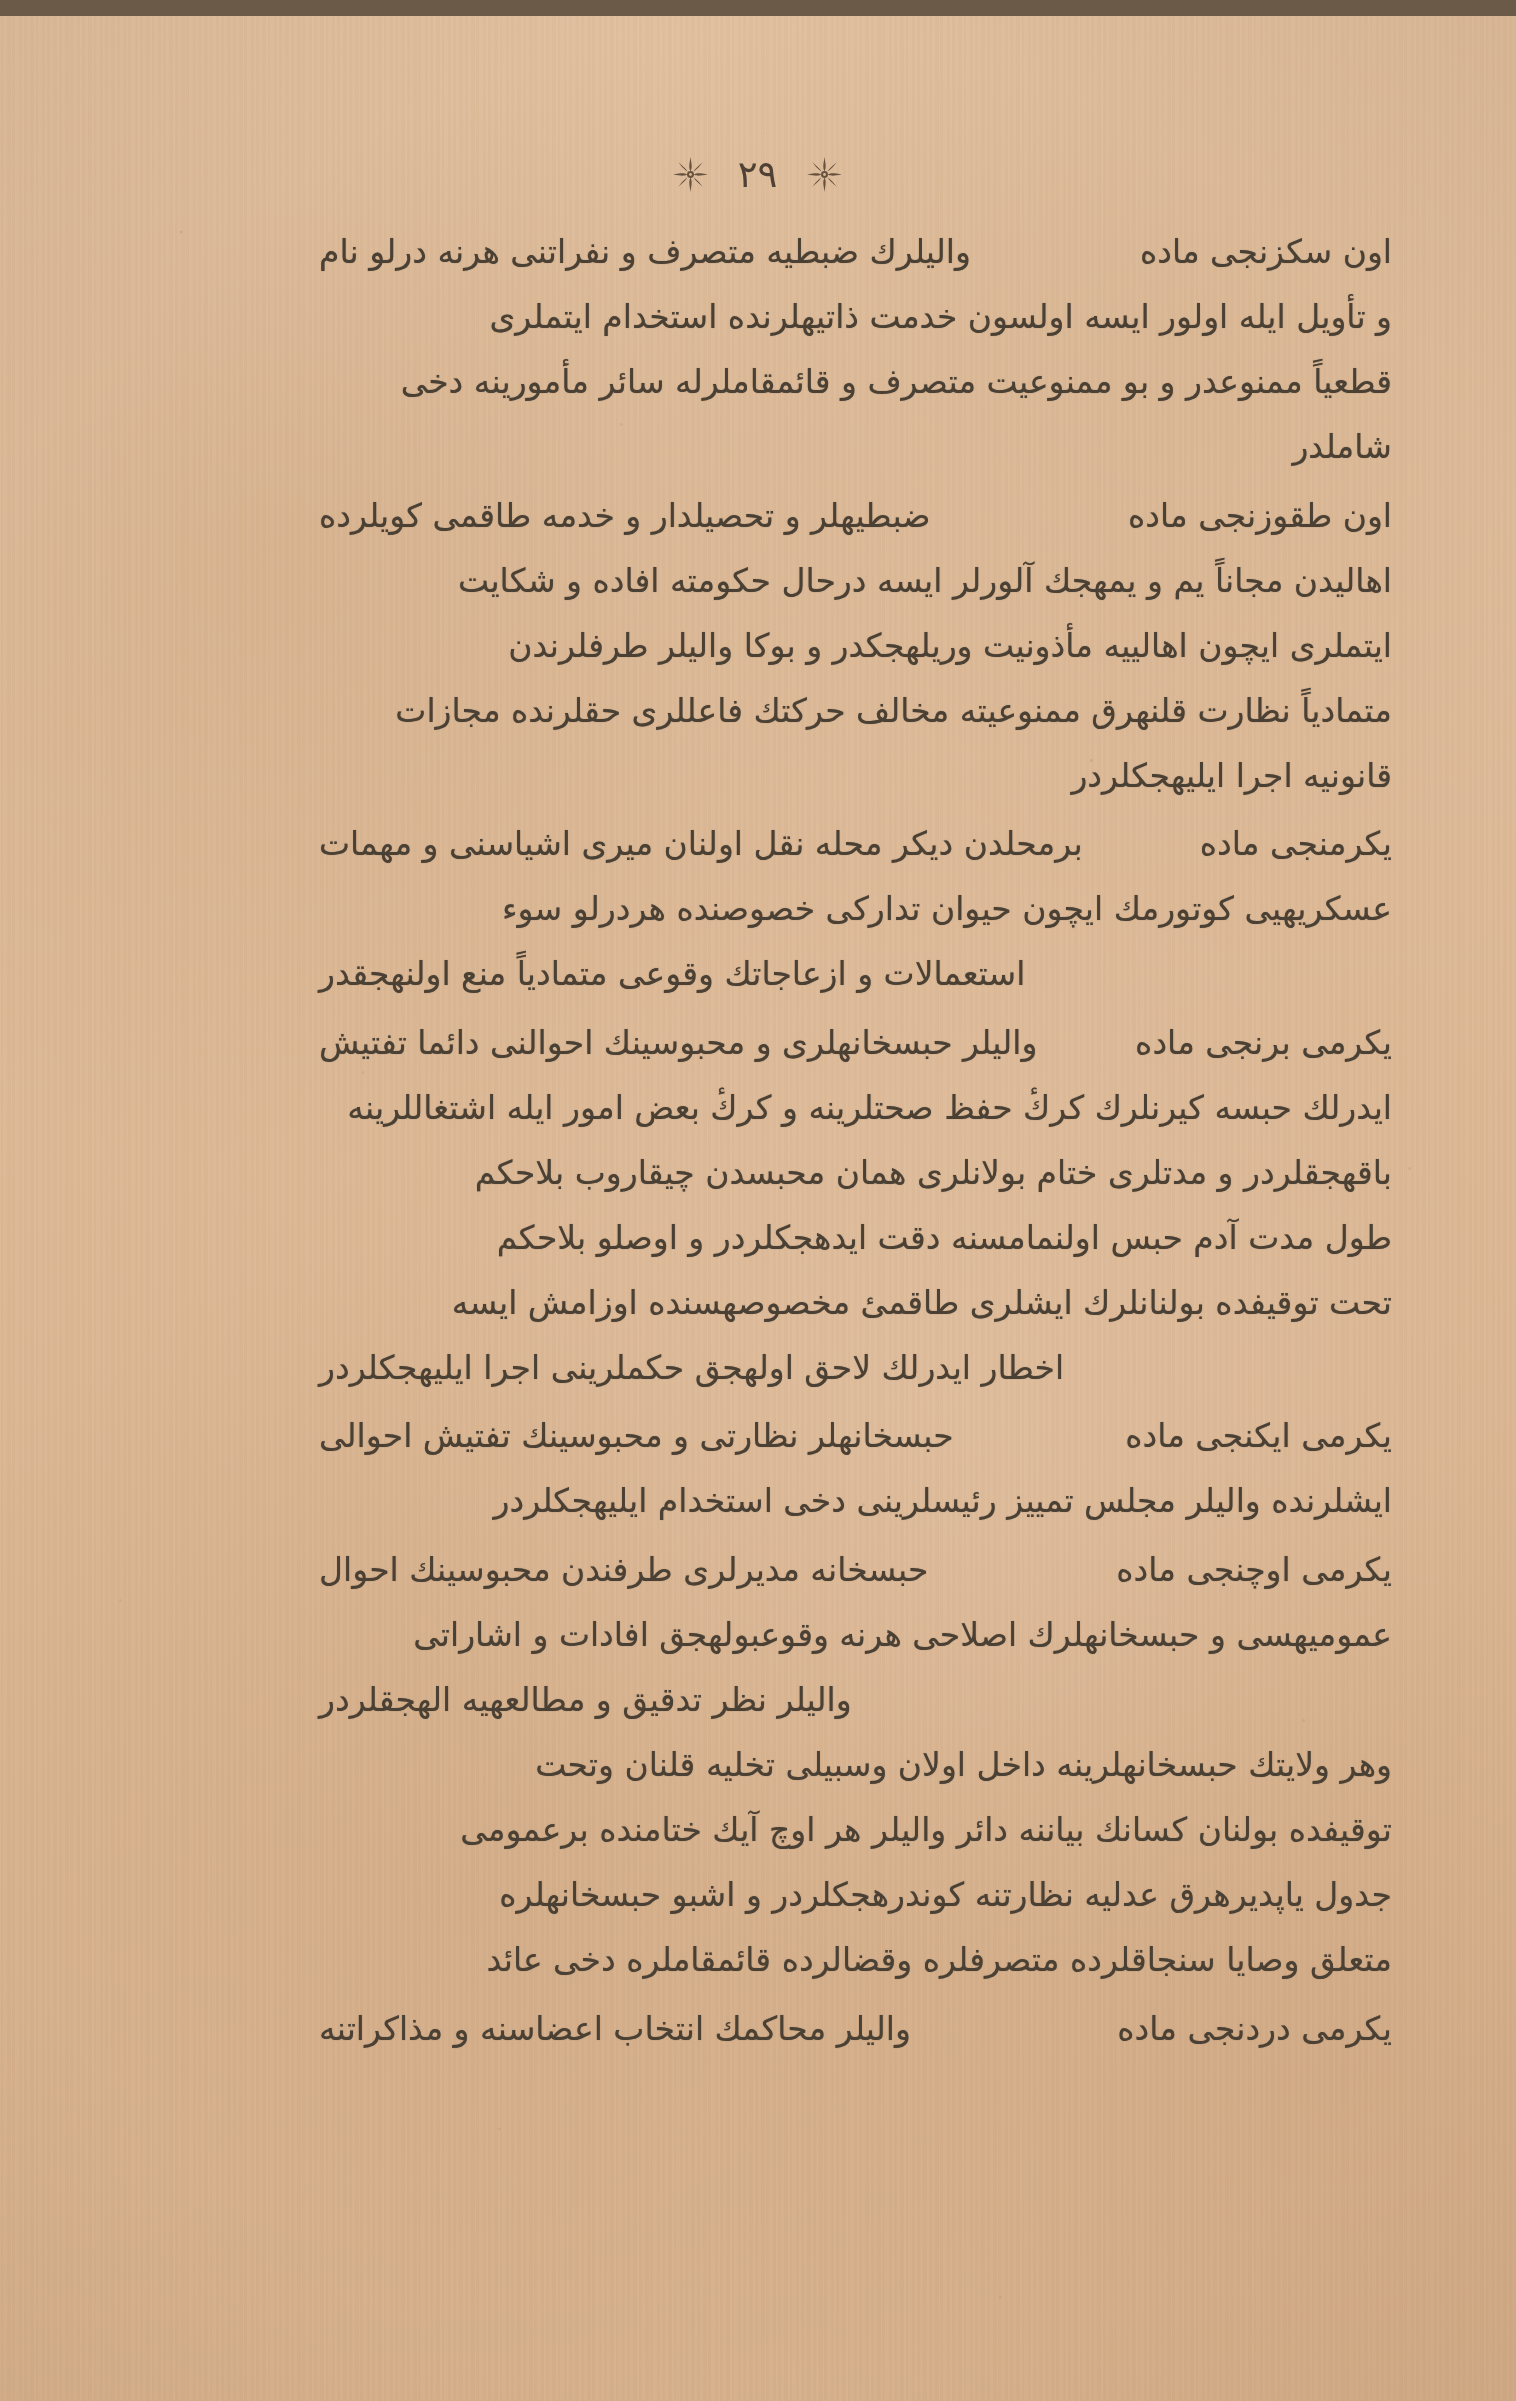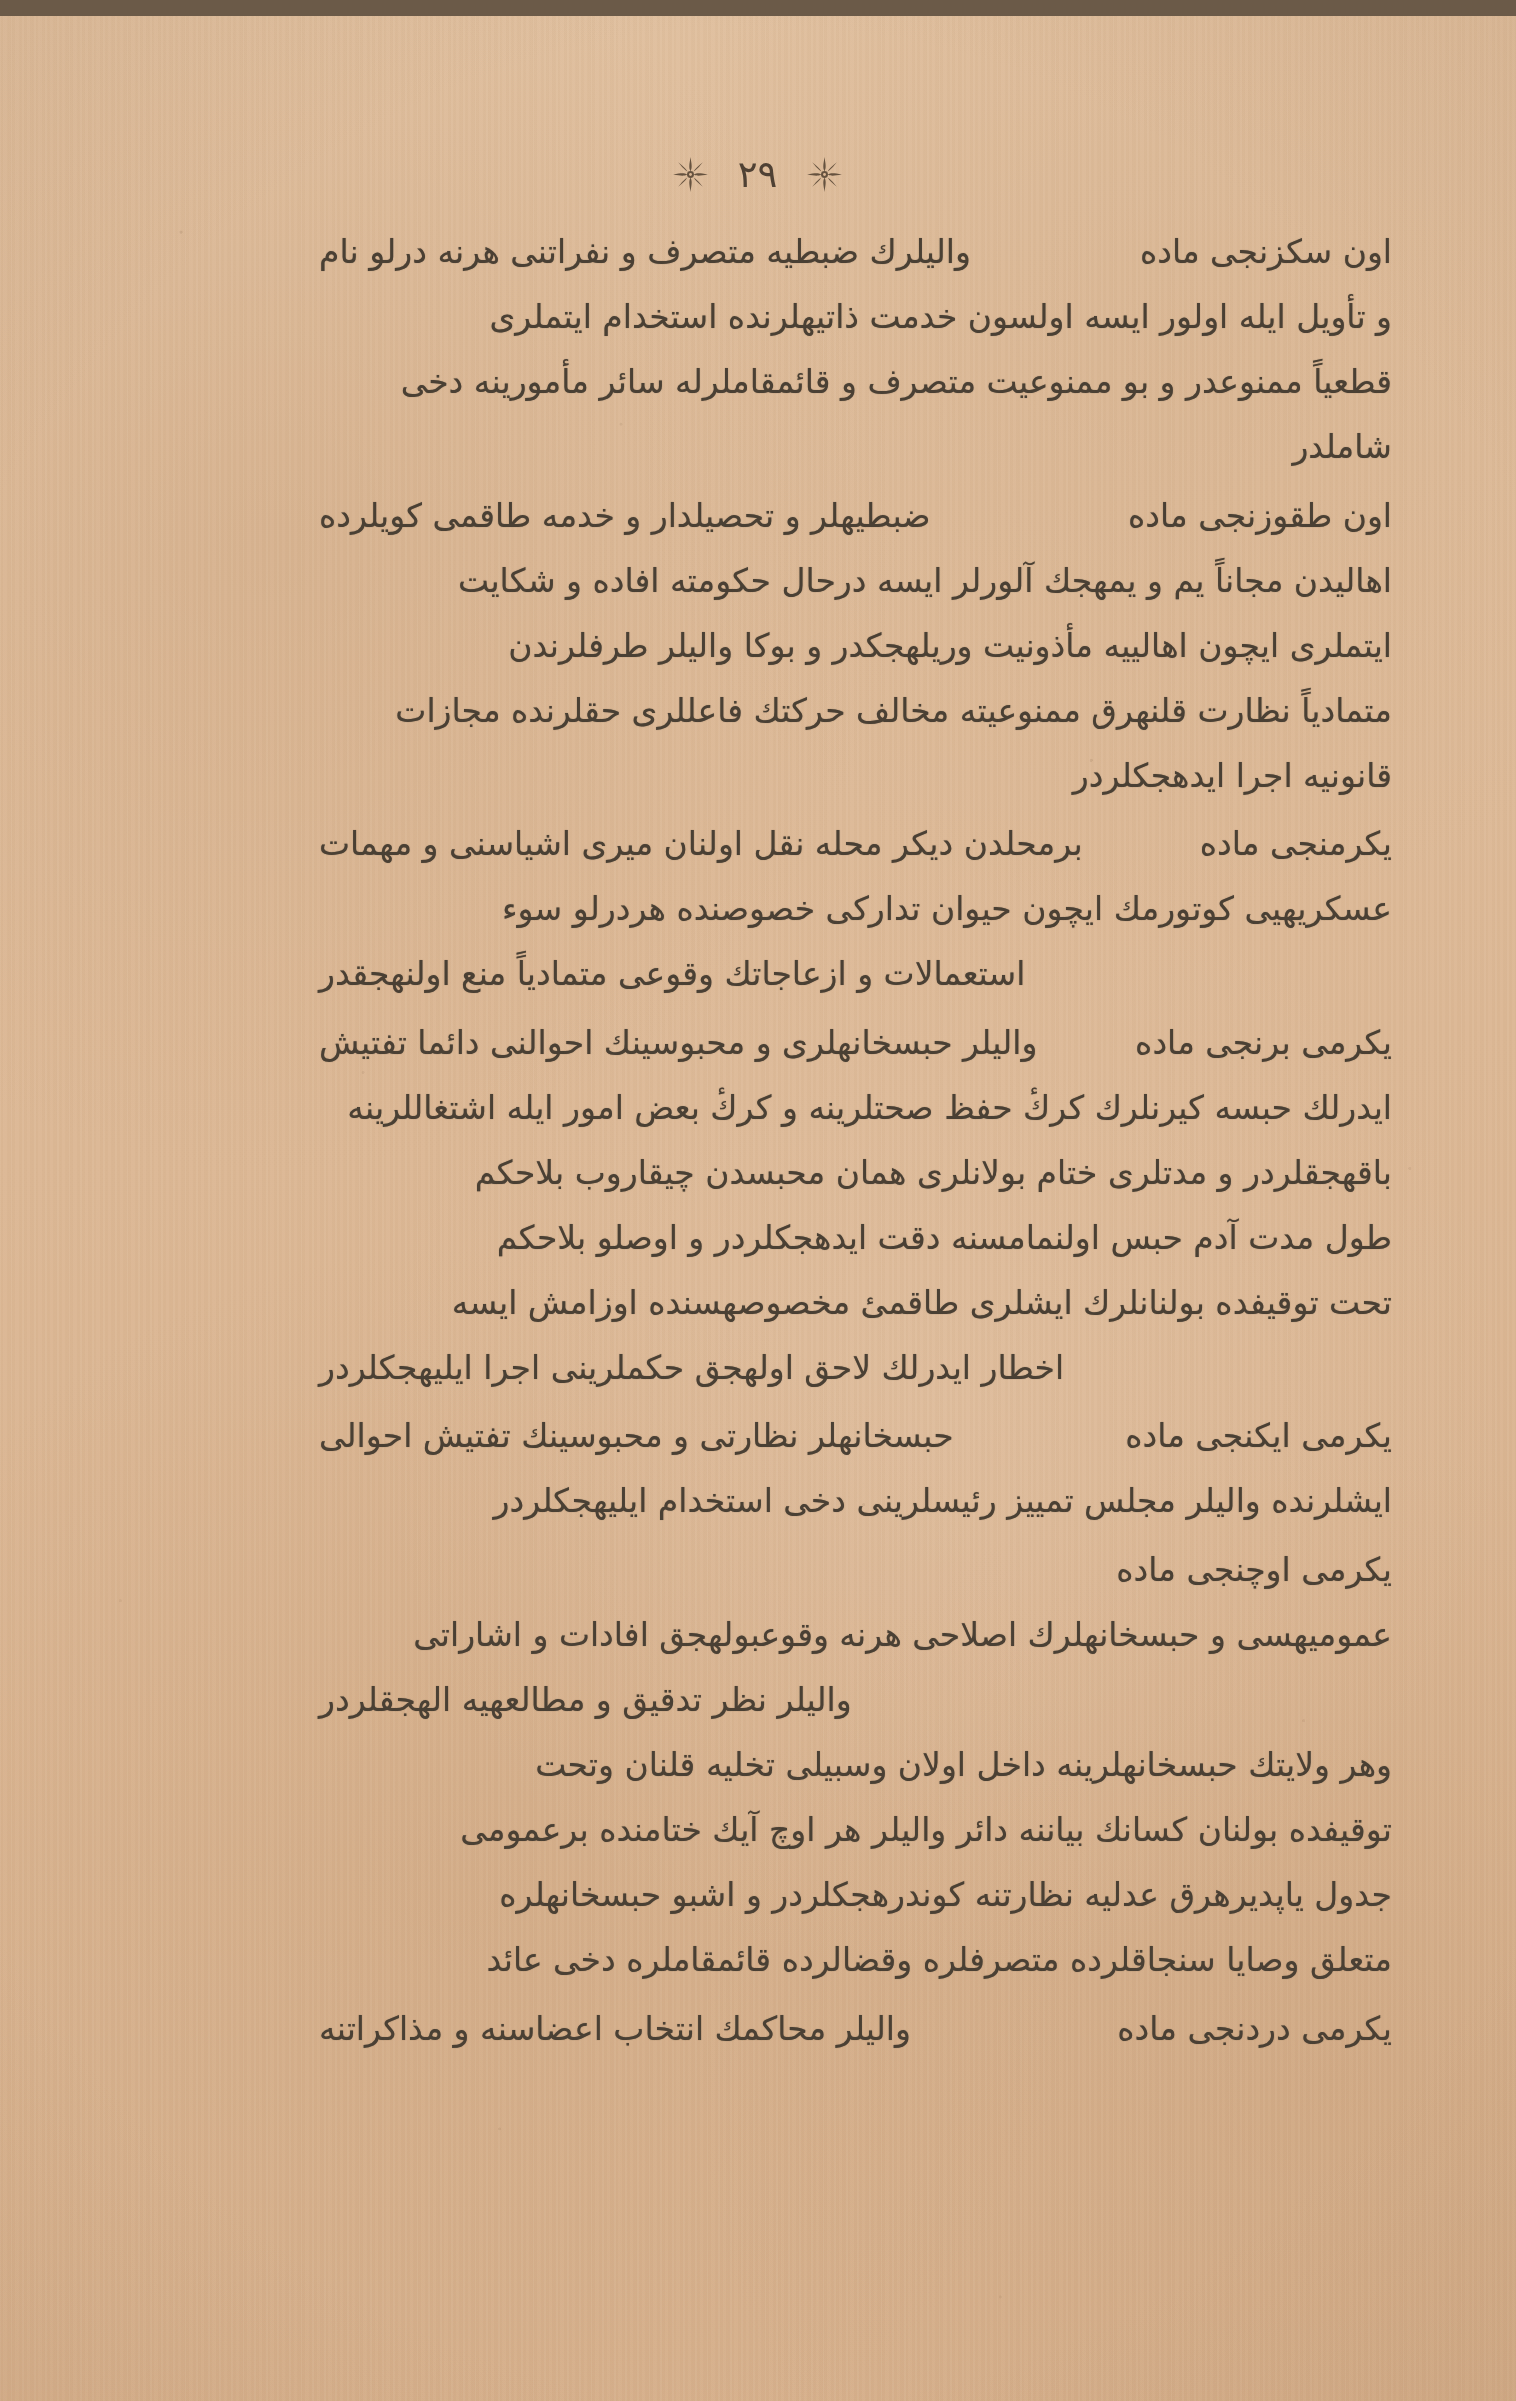--- a/index.html
+++ b/index.html
@@ -192,21 +192,21 @@
         <div class="line short"><span>شاملدر</span></div>
       </div>
       <div class="para">
         <div class="line justify">
           <span class="article-head">اون طقوزنجی ماده</span>
           <span>ضبطیهلر و تحصیلدار و خدمه طاقمی كویلرده</span>
         </div>
         <div class="line "><span>اهالیدن مجاناً یم و یمهجك آلورلر ایسه درحال حكومته افاده و شكایت</span></div>
         <div class="line "><span>ایتملری ایچون اهالییه مأذونیت وریلهجكدر و بوكا والیلر طرفلرندن</span></div>
         <div class="line "><span>متمادیاً نظارت قلنهرق ممنوعیته مخالف حركتك فاعللری حقلرنده مجازات</span></div>
-        <div class="line short"><span>قانونیه اجرا ایدهجكلردر</span></div>
+        <div class="line short"><span>قانونیه اجرا ایلیهجكلردر</span></div>
       </div>
       <div class="para">
         <div class="line justify">
           <span class="article-head">یكرمنجی ماده</span>
           <span>برمحلدن دیكر محله نقل اولنان میری اشیاسنی و مهمات</span>
         </div>
         <div class="line "><span>عسكریهیی كوتورمك ایچون حیوان تدارکی خصوصنده هردرلو سوء</span></div>
         <div class="line tail-center"><span>استعمالات و ازعاجاتك وقوعی متمادیاً منع اولنهجقدر</span></div>
       </div>
       <div class="para">
@@ -223,20 +223,21 @@
       <div class="para">
         <div class="line justify">
           <span class="article-head">یكرمی ایكنجی ماده</span>
           <span>حبسخانهلر نظارتی و محبوسینك تفتیش احوالی</span>
         </div>
         <div class="line "><span>ایشلرنده والیلر مجلس تمییز رئیسلرینی دخی استخدام ایلیهجكلردر</span></div>
       </div>
       <div class="para">
         <div class="line justify">
           <span class="article-head">یكرمی اوچنجی ماده</span>
+          <span>حبسخانه مدیرلری طرفندن محبوسینك احوال</span>
         </div>
         <div class="line "><span>عمومیهسی و حبسخانهلرك اصلاحی هرنه وقوعبولهجق افادات و اشاراتی</span></div>
         <div class="line tail-center"><span>والیلر نظر تدقیق و مطالعهیه الهجقلردر</span></div>
         <div class="line "><span>وهر ولایتك حبسخانهلرینه داخل اولان وسبیلی تخلیه قلنان وتحت</span></div>
         <div class="line "><span>توقیفده بولنان كسانك بیاننه دائر والیلر هر اوچ آیك ختامنده برعمومی</span></div>
         <div class="line "><span>جدول یاپدیرهرق عدلیه نظارتنه كوندرهجكلردر و اشبو حبسخانهلره</span></div>
         <div class="line "><span>متعلق وصایا سنجاقلرده متصرفلره وقضالرده قائمقاملره دخی عائد</span></div>
       </div>
       <div class="para">
         <div class="line justify">

